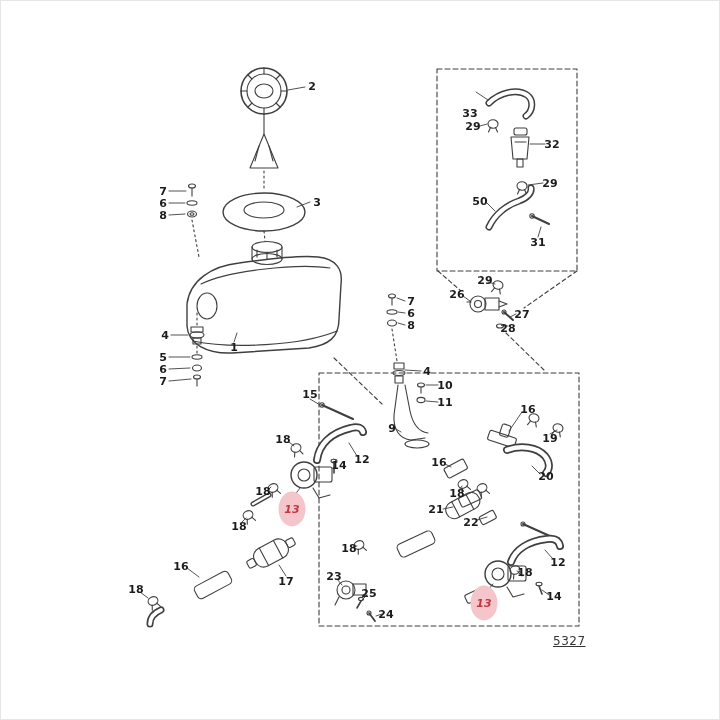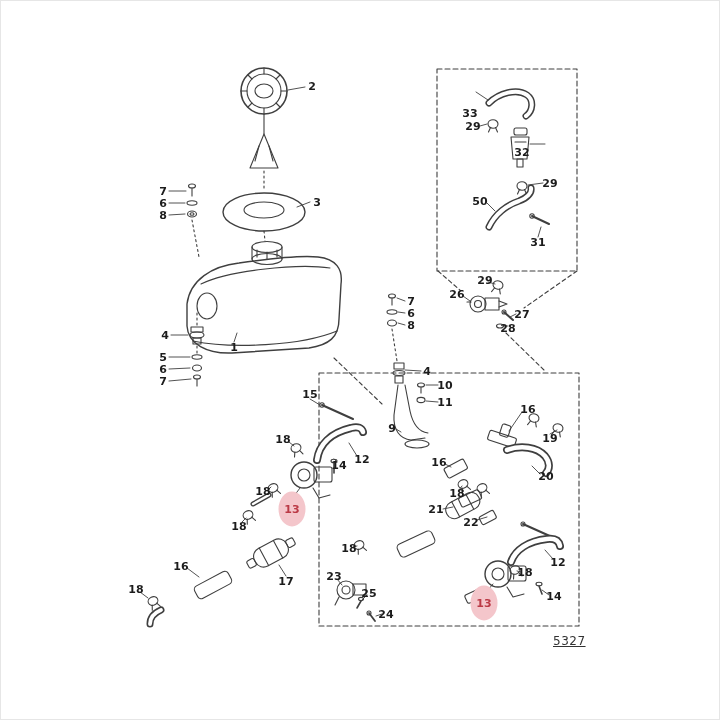--- a/index.html
+++ b/index.html
@@ -17,20 +17,21 @@
     position:absolute; transform:translate(-50%,-50%);
     font-size:11px; font-weight:bold; line-height:1;
     color:var(--label-text,#1c1c1c); white-space:nowrap;
   }
   .callout.highlighted {
     width:27px; height:35px; border-radius:50%;
     background:var(--highlight-fill,#f4c6cb);
     color:var(--highlight-text,#bb3a46);
     display:flex; align-items:center; justify-content:center;
     font-size:11px;
+    font-style:italic;
   }
   .diagram-number {
     position:absolute; left:552px; top:633px;
     font-size:12px; color:#333; letter-spacing:.5px;text-decoration:underline;
   }
 </style>
 </head>
 <body>
 
 <div class="stage">
@@ -314,21 +315,21 @@
       <div class="callout" style="left: 164px; top: 334px;">4</div>
       <div class="callout" style="left: 162px; top: 356px;">5</div>
       <div class="callout" style="left: 162px; top: 368px;">6</div>
       <div class="callout" style="left: 162px; top: 380px;">7</div>
       <div class="callout" style="left: 233px; top: 346px;">1</div>
       <div class="callout" style="left: 410px; top: 300px;">7</div>
       <div class="callout" style="left: 410px; top: 312px;">6</div>
       <div class="callout" style="left: 410px; top: 324px;">8</div>
       <div class="callout" style="left: 469px; top: 104px; margin-top: 8px;">33</div>
       <div class="callout" style="left: 472px; top: 125px;">29</div>
-      <div class="callout" style="left: 521px; top: 143px; margin-top: 8px;">32</div>
+      <div class="callout" style="left: 551px; top: 143px;">32</div>
       <div class="callout" style="left: 549px; top: 182px;">29</div>
       <div class="callout" style="left: 479px; top: 200px;">50</div>
       <div class="callout" style="left: 537px; top: 241px; text-align: right;">31</div>
       <div class="callout" style="left: 484px; top: 279px;">29</div>
       <div class="callout" style="left: 456px; top: 293px;">26</div>
       <div class="callout" style="left: 521px; top: 313px;">27</div>
       <div class="callout" style="left: 507px; top: 327px;">28</div>
       <div class="callout" style="left: 309px; top: 393px;">15</div>
       <div class="callout" style="left: 426px; top: 370px;">4</div>
       <div class="callout" style="left: 444px; top: 384px; text-align: right;">10</div>

